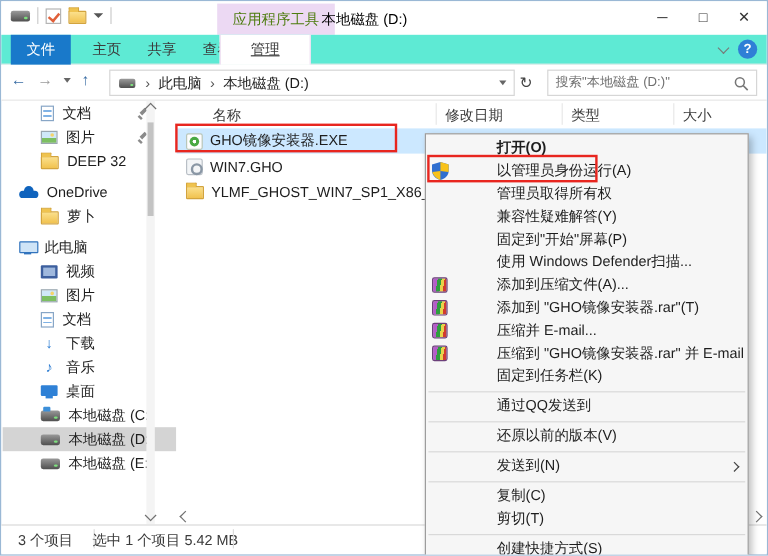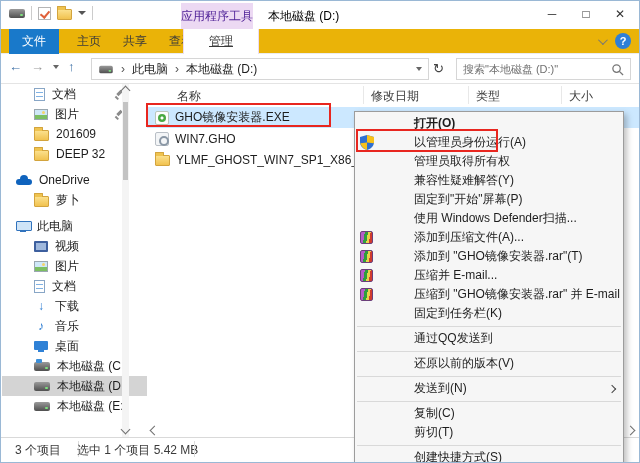--- a/index.html
+++ b/index.html
@@ -11,27 +11,27 @@
   .qat { position:absolute; left:8px; top:5px; display:flex; align-items:center; gap:6px; }
   .qat-sep { width:1px; height:14px; background:#ccc; }
   .ic-drive { position:relative; width:16px; height:9px; border-radius:2px; background:linear-gradient(#9a9a9a,#4f4f4f); }
   .ic-drive::after { content:""; position:absolute; right:2px; bottom:2px; width:3px; height:2px; background:#7ee07e; border-radius:1px; }
   .ic-drive.blue::before { content:""; position:absolute; left:2px; top:-3px; width:6px; height:4px; background:#3c8fd9; border-radius:1px; }
   .ic-check { width:13px; height:13px; background:#fff; border:1px solid #b5b5b5; position:relative; }
   .ic-check::after { content:""; position:absolute; left:3px; top:1px; width:4px; height:7px; border-right:2px solid #e0603a; border-bottom:2px solid #e0603a; transform:rotate(40deg); }
   .ic-folder { position:relative; width:15px; height:11px; margin-top:2px; background:linear-gradient(#fbe08c,#f1c24f); border:1px solid #d3a43d; border-radius:1px; }
   .ic-folder::before { content:""; position:absolute; left:-1px; top:-4px; width:7px; height:3px; background:#efc34f; border:1px solid #d3a43d; border-bottom:none; border-radius:1px 1px 0 0; }
   .caret-down { width:0; height:0; border-left:4px solid transparent; border-right:4px solid transparent; border-top:4px solid #555; }
-  .apptool { position:absolute; left:180px; top:2px; width:72px; height:26px; background:#ecd9f3; color:#4c1d95; font-size:12px; display:flex; align-items:center; justify-content:center; }
+  .apptool { position:absolute; left:180px; top:2px; width:98px; height:26px; background:#ecd9f3; color:#4d7c0f; font-size:12px; display:flex; align-items:center; justify-content:center; }
   .win-title { position:absolute; left:267px; top:7px; font-size:12px; color:#000; }
   .win-controls { position:absolute; right:2px; top:0; display:flex; }
   .wc { width:34px; height:26px; display:flex; align-items:center; justify-content:center; font-size:12px; color:#333; }
 
   
-  .tabsrow { position:absolute; left:0; top:28px; width:100%; height:25px; background:#eab308; border-bottom:1px solid #ececec; }
+  .tabsrow { position:absolute; left:0; top:28px; width:100%; height:25px; background:#5eead4; border-bottom:1px solid #ececec; }
   .tab { position:absolute; top:0; height:25px; display:flex; align-items:center; justify-content:center; font-size:12px; color:#3b3b3b; }
   .tab-file { left:8px; width:50px; background:#1979ca; color:#fff; }
   .tab-home { left:66px; width:44px; }
   .tab-share { left:112px; width:44px; }
   .tab-view { left:158px; width:44px; }
   .tab-manage { left:182px; width:76px; background:#fff; border-left:1px solid #eddcf1; border-right:1px solid #eddcf1;text-decoration:underline; }
   .tab-manage { left:182px; }
   .ribbon-right { position:absolute; right:8px; top:4px; display:flex; align-items:center; gap:10px; }
   .chev { width:7px; height:7px; border-right:1px solid #777; border-bottom:1px solid #777; transform:rotate(45deg) translateY(-2px); }
   .help-circle { width:16px; height:16px; border-radius:50%; background:#2f7fd6; color:#fff; font-size:11px; font-weight:bold; display:flex; align-items:center; justify-content:center; }
@@ -190,24 +190,20 @@
         <span class="sb-label">文档</span>
         <span class="ic-pin"></span>
       </div>
     <div class="sb-item">
         <span class="ic-pic"></span>
         <span class="sb-label">图片</span>
         <span class="ic-pin"></span>
       </div>
     <div class="sb-item">
         <span class="ic-folder"></span>
-        <span class="sb-label">201609</span>
-      </div>
-    <div class="sb-item">
-        <span class="ic-folder"></span>
         <span class="sb-label">DEEP 32</span>
       </div>
     <div class="sb-item root">
         <span class="ic-cloud"></span>
         <span class="sb-label">OneDrive</span>
       </div>
     <div class="sb-item">
         <span class="ic-folder"></span>
         <span class="sb-label">萝卜</span>
       </div>

